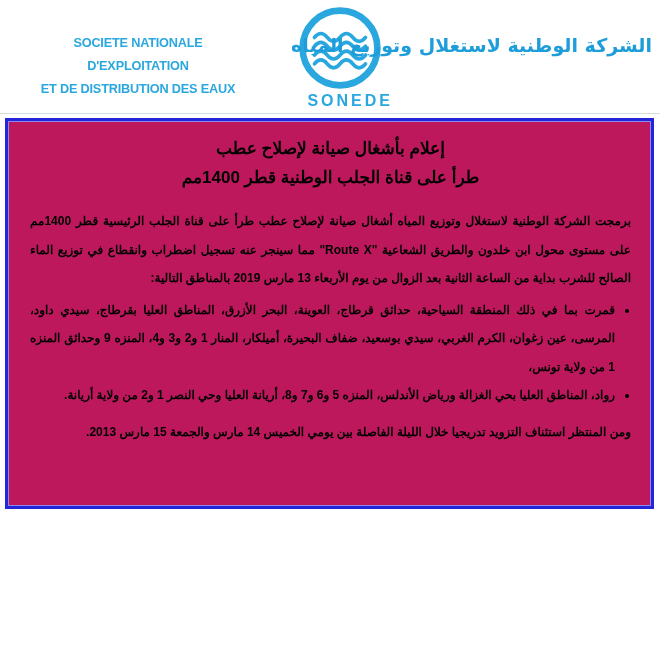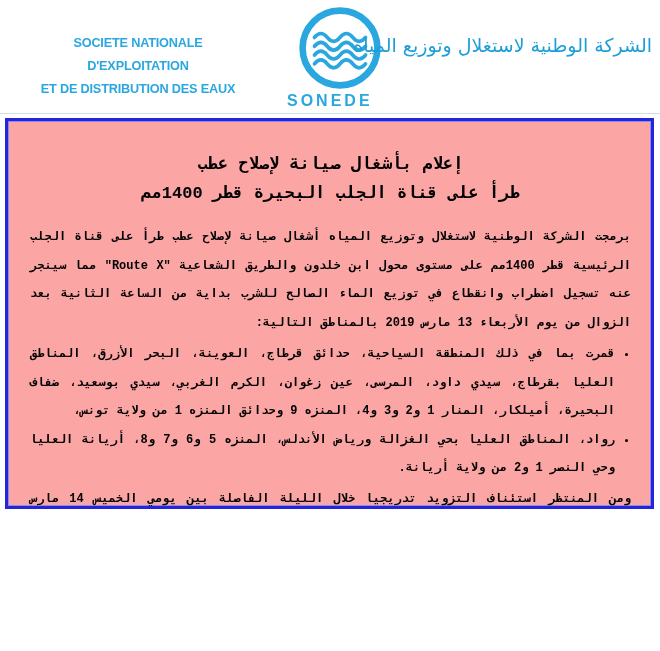--- a/index.html
+++ b/index.html
@@ -29,62 +29,62 @@
     text-align:center;
     color:var(--brand);
     font-family:"Liberation Sans",sans-serif;
     font-weight:700;
     font-size:13.5px;line-height:23px;
     letter-spacing:-0.2px;
     transform:scaleX(0.94);transform-origin:center;
   }
   .logo{
     position:absolute;left:287px;top:4px;width:106px;
-    text-align:left;color:var(--brand);
+    text-align:right;color:var(--brand);
   }
   .logo-mark{width:88px;height:88px;display:block;margin:0 auto;}
   .logo-text{
     font-family:"Liberation Sans",sans-serif;
     font-weight:700;font-size:16px;letter-spacing:3px;
     margin-top:0;color:var(--brand);
   }
   .ar-name{
     position:absolute;right:8px;top:34px;width:238px;
     direction:rtl;text-align:right;white-space:nowrap;
     overflow:visible;
     color:var(--brand-dark);
-    font-size:19px;font-weight:400;
+    font-size:19px;font-weight:700;
     font-family:"DejaVu Sans",sans-serif;
   }
   
   .notice{
     position:absolute;left:5px;right:6px;top:118px;bottom:3px;
     border:3px solid var(--border-blue);
     box-shadow:inset 0 0 0 1px #8a8af0;
-    background:#fca5a5;
-    padding:26px 20px 6px 22px;
+    background:#be185d;
+    padding:10px 20px 6px 22px;
     direction:rtl;
     color:var(--ink);
-    font-family:Liberation Mono, monospace;
+    font-family:Liberation Sans, sans-serif;
     font-weight:700;
     overflow:hidden;
   }
   .title{
     margin:3px 0 15px;
     text-align:center;
     font-size:17px;line-height:29px;font-weight:700;
   }
   .title-line{display:block;}
   .body-p{
     margin:0;
     font-size:12px;line-height:28.5px;
     text-align:justify;
   }
   .areas{
-    margin:3px 0 2px;
+    margin:3px 0 8px;
     padding:0 16px 0 0;
     list-style:disc outside;
   }
   .areas li{margin:0;}
 </style>
 </head>
 <body>
 
 <div class="page">
 
@@ -109,28 +109,28 @@
     </div>
 
     <div class="ar-name">الشركة الوطنية لاستغلال وتوزيع المياه</div>
 
   </header>
 
   <main class="notice">
 
     <h1 class="title">
       <span class="title-line">إعلام بأشغال صيانة لإصلاح عطب</span>
-      <span class="title-line">طرأ على قناة الجلب البحيرة قطر 1400مم</span>
+      <span class="title-line">طرأ على قناة الجلب الوطنية قطر 1400مم</span>
     </h1>
 
     <p class="body-p">برمجت الشركة الوطنية لاستغلال وتوزيع المياه أشغال صيانة لإصلاح عطب طرأ على قناة الجلب الرئيسية قطر 1400مم على مستوى محول ابن خلدون والطريق الشعاعية "Route X" مما سينجر عنه تسجيل اضطراب وانقطاع في توزيع الماء الصالح للشرب بداية من الساعة الثانية بعد الزوال من يوم الأربعاء 13 مارس 2019 بالمناطق التالية:</p>
 
     <ul class="areas">
       <li class="body-p">قمرت بما في ذلك المنطقة السياحية، حدائق قرطاج، العوينة، البحر الأزرق، المناطق العليا بقرطاج، سيدي داود، المرسى، عين زغوان، الكرم الغربي، سيدي بوسعيد، ضفاف البحيرة، أميلكار، المنار 1 و2 و3 و4، المنزه 9 وحدائق المنزه 1 من ولاية تونس،</li>
       <li class="body-p">رواد، المناطق العليا بحي الغزالة ورياض الأندلس، المنزه 5 و6 و7 و8، أريانة العليا وحي النصر 1 و2 من ولاية أريانة.</li>
     </ul>
 
-    <p class="body-p">ومن المنتظر استئناف التزويد تدريجيا خلال الليلة الفاصلة بين يومي الخميس 14 مارس والجمعة 15 مارس 2019.</p>
+    <p class="body-p">ومن المنتظر استئناف التزويد تدريجيا خلال الليلة الفاصلة بين يومي الخميس 14 مارس والجمعة 15 مارس 2013.</p>
 
 
   </main>
 
 </div>
 
 </body></html>

